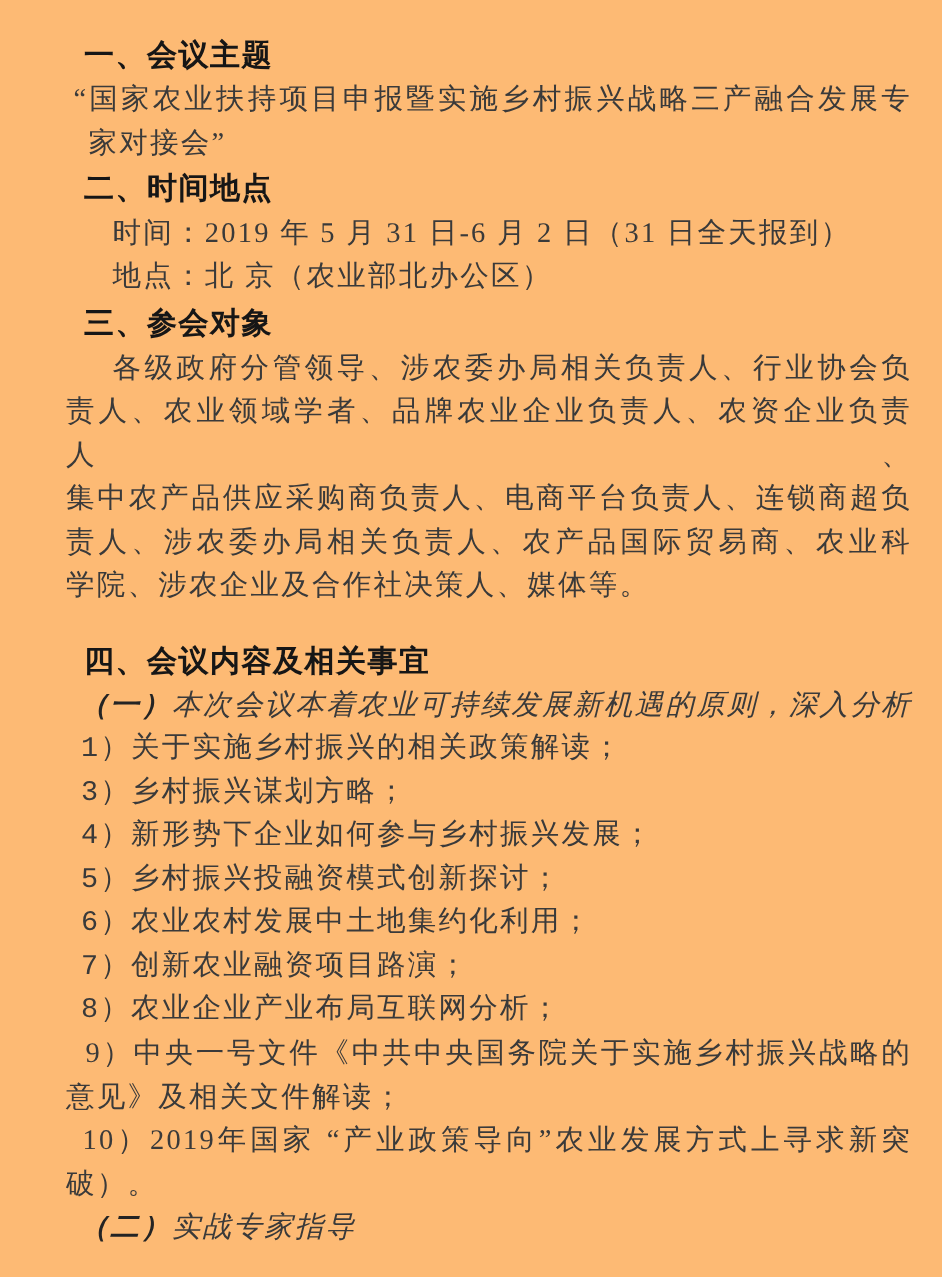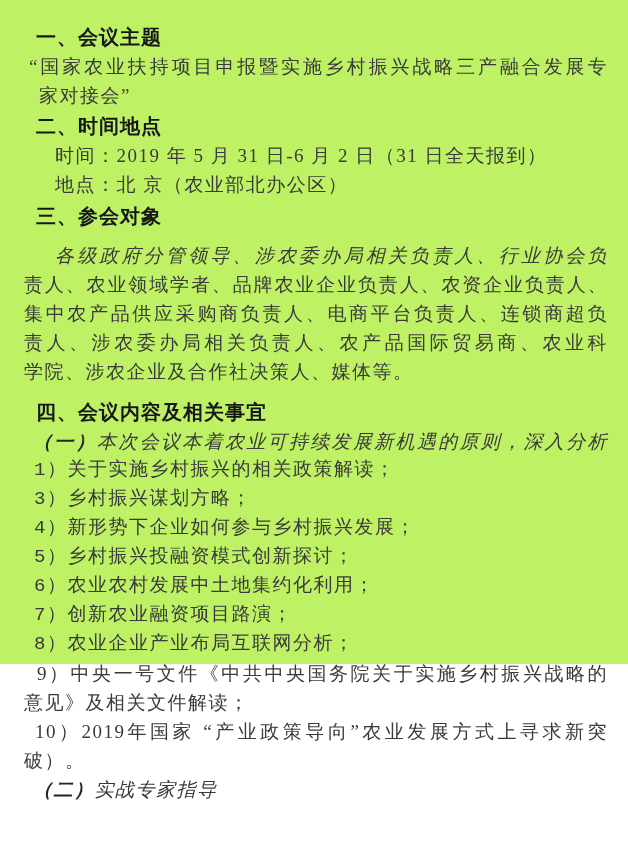--- a/index.html
+++ b/index.html
@@ -8,23 +8,23 @@
     background: #ffffff;
   }
   body {
     width: 628px;
     height: 851px;
     overflow: hidden;
   }
   .page {
     box-sizing: border-box;
     width: 628px;
-    height: 664px;
-    padding: 23px 20px 0 24px;
-    background: #bef264;
+    height: 851px;
+    padding: 23px 20px 0 44px;
+    background: #fdba74;
   }
   .heading {
     font-family: "Liberation Sans", "DejaVu Sans", sans-serif;
     font-weight: bold;
     font-size: 20px;
     line-height: 29px;
     letter-spacing: 1px;
     color: #161616;
     margin-left: 12px;
     white-space: nowrap;
@@ -48,22 +48,22 @@
   }
   .ind5  { margin-left: 5px; }
   .ind9  { margin-left: 9px; font-style: italic; }
   .ind10 { margin-left: 10px; font-family: Liberation Mono, monospace; }
   .ind11 { margin-left: 11px; }
   .ind13 { margin-left: 13px; }
   .ind15 { margin-left: 15px; }
   .ind31 { margin-left: 31px; }
   .mt2 { margin-top: 2px; }
   .mt3 { margin-top: 3px; }
-  .mt4 { margin-top: 10px; font-style: italic; }
-  .mt6 { margin-top: 12px; }
+  .mt4 { margin-top: 0; }
+  .mt6 { margin-top: 22px; }
 </style>
 </head>
 <body>
 
 <div class="page">
 
   <div class="heading">一、会议主题</div>
   <div class="line just ind5">“国家农业扶持项目申报暨实施乡村振兴战略三产融合发展专</div>
   <div class="line ind15">家对接会”</div>
 

